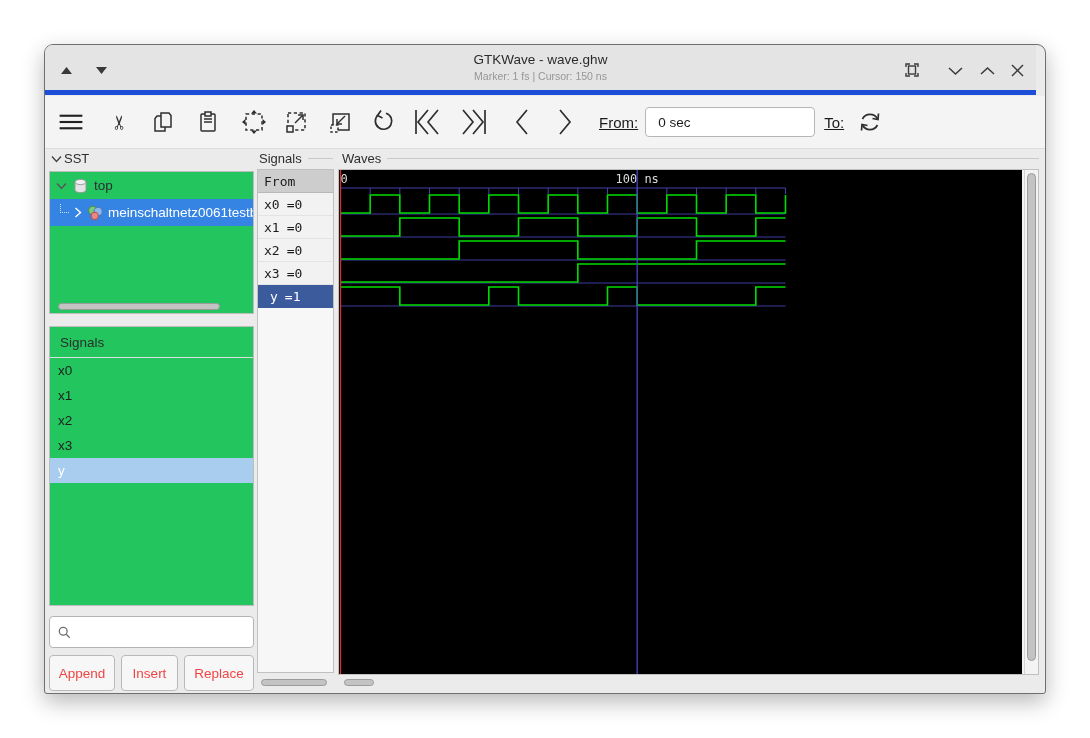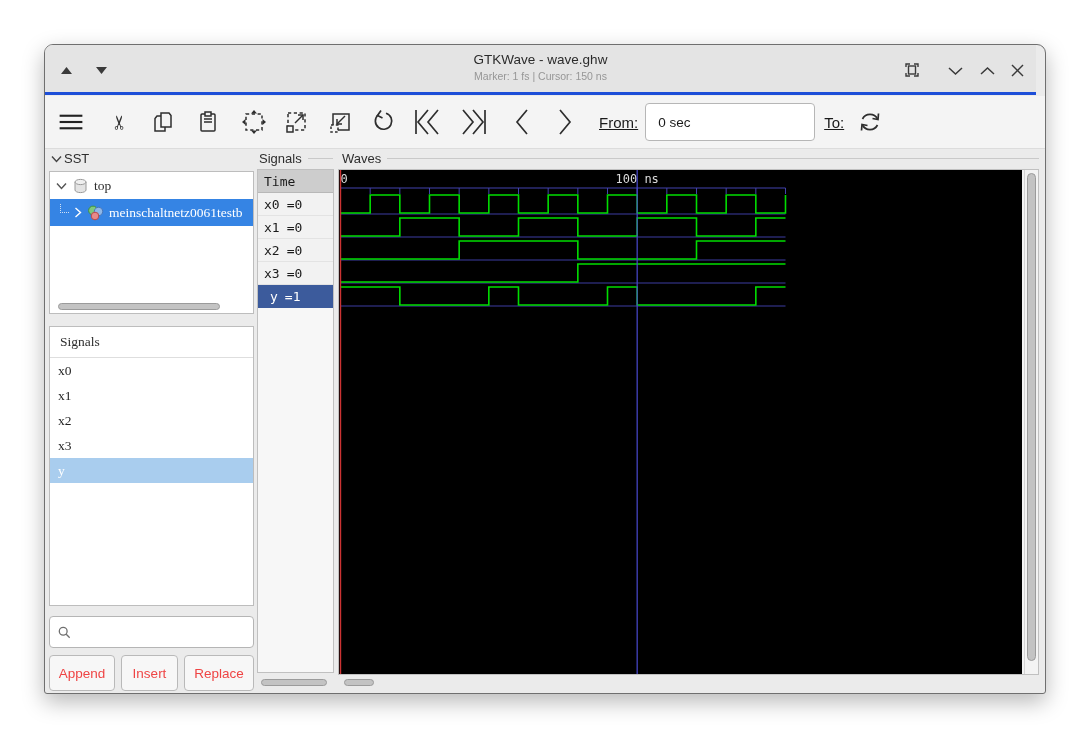--- a/index.html
+++ b/index.html
@@ -3,42 +3,42 @@
 <meta charset="utf-8">
 <style>
   * { margin:0; padding:0; box-sizing:border-box; }
   html,body { width:1090px; height:738px; background:#ffffff; font-family:"Liberation Sans", sans-serif; }
   .window { position:absolute; left:44px; top:44px; width:1002px; height:650px;
             background:#ebebeb; border:1px solid #6f6f6f; border-radius:9px 9px 3px 3px;
             box-shadow:0 8px 22px rgba(0,0,0,.28); overflow:hidden; }
 
   
   .titlebar { position:absolute; left:0; top:0; right:9px; height:50px; background:#e4e4e4;
-              border-bottom:3px solid #1d4ed8; }
+              border-bottom:5px solid #1d4ed8; }
   .tb-center { position:absolute; left:0; right:0; top:7px; text-align:center; }
   .tb-title { font-size:13.5px; color:#2b2b2b; font-weight:500; }
   .tb-sub { font-size:10.5px; color:#969696; margin-top:3px; }
   .tb-btn { position:absolute; top:14px; width:22px; height:22px; display:flex; align-items:center;
             justify-content:center; cursor:default; }
   .tb-btn svg { display:block; }
 
   
   .toolbar { position:absolute; left:0; top:51px; right:0; height:53px; background:#f4f4f4;
              border-bottom:1px solid #dcdcdc; display:flex; align-items:center; }
   .ti { width:26px; height:26px; display:flex; align-items:center; justify-content:center; flex:0 0 auto; }
   .ti svg { display:block; }
   .tlabel { font-size:15px; color:#1a1a1a; flex:0 0 auto;text-decoration:underline; }
-  .tinput { height:38px; background:#ffffff; border:1px solid #b6b6b6; border-radius:4px;
+  .tinput { height:30px; background:#ffffff; border:1px solid #b6b6b6; border-radius:4px;
             font-size:13.5px; color:#1a1a1a; padding:0 12px; font-family:"Liberation Sans",sans-serif; flex:0 0 auto; }
 
   
   .frame-label { position:absolute; font-size:13px; color:#2d2d2d; display:flex; align-items:center; gap:2px; }
   .frame-line { height:1px; background:#c9c9c9; flex:1; margin-left:4px; }
 
-  .box { position:absolute; background:#ffffff; border:1px solid #bdbdbd;font-family:Liberation Serif, serif; }
+  .box { position:absolute; background:#22c55e; border:1px solid #bdbdbd; }
 
   
   .tree-row { height:27px; display:flex; align-items:center; font-size:13.5px; color:#2d2d2d; white-space:nowrap; overflow:hidden; }
   .tree-row.sel { background:#3584e4; color:#ffffff; }
   .hscroll { position:absolute; height:11px; }
   .hthumb { position:absolute; top:2px; height:7px; background:#c3c3c3; border:1px solid #9b9b9b; border-radius:5px; }
   .vscroll { position:absolute; width:14px; background:#f3f3f3; border-left:1px solid #d4d4d4; }
   .vthumb { position:absolute; left:2px; width:9px; background:#c3c3c3; border:1px solid #9b9b9b; border-radius:6px; }
 
   
@@ -274,21 +274,21 @@
     </div>
   <div class="btn" style="left:139px;top:610px;width:70px;">
       <span>Replace</span>
     </div>
 
   <div class="frame-label" style="left:214px;top:106px;width:74px;">
     <span>Signals</span>
       <span class="frame-line"></span>
   </div>
   <div class="sigcol" style="left:212px;top:124px;width:77px;height:504px;">
-    <div class="sig-time">Time</div>
+    <div class="sig-time">From</div>
     <div class="sig-row">
         <span>x0</span>
         <span>=0</span>
       </div>
     <div class="sig-row">
         <span>x1</span>
         <span>=0</span>
       </div>
     <div class="sig-row">
         <span>x2</span>

